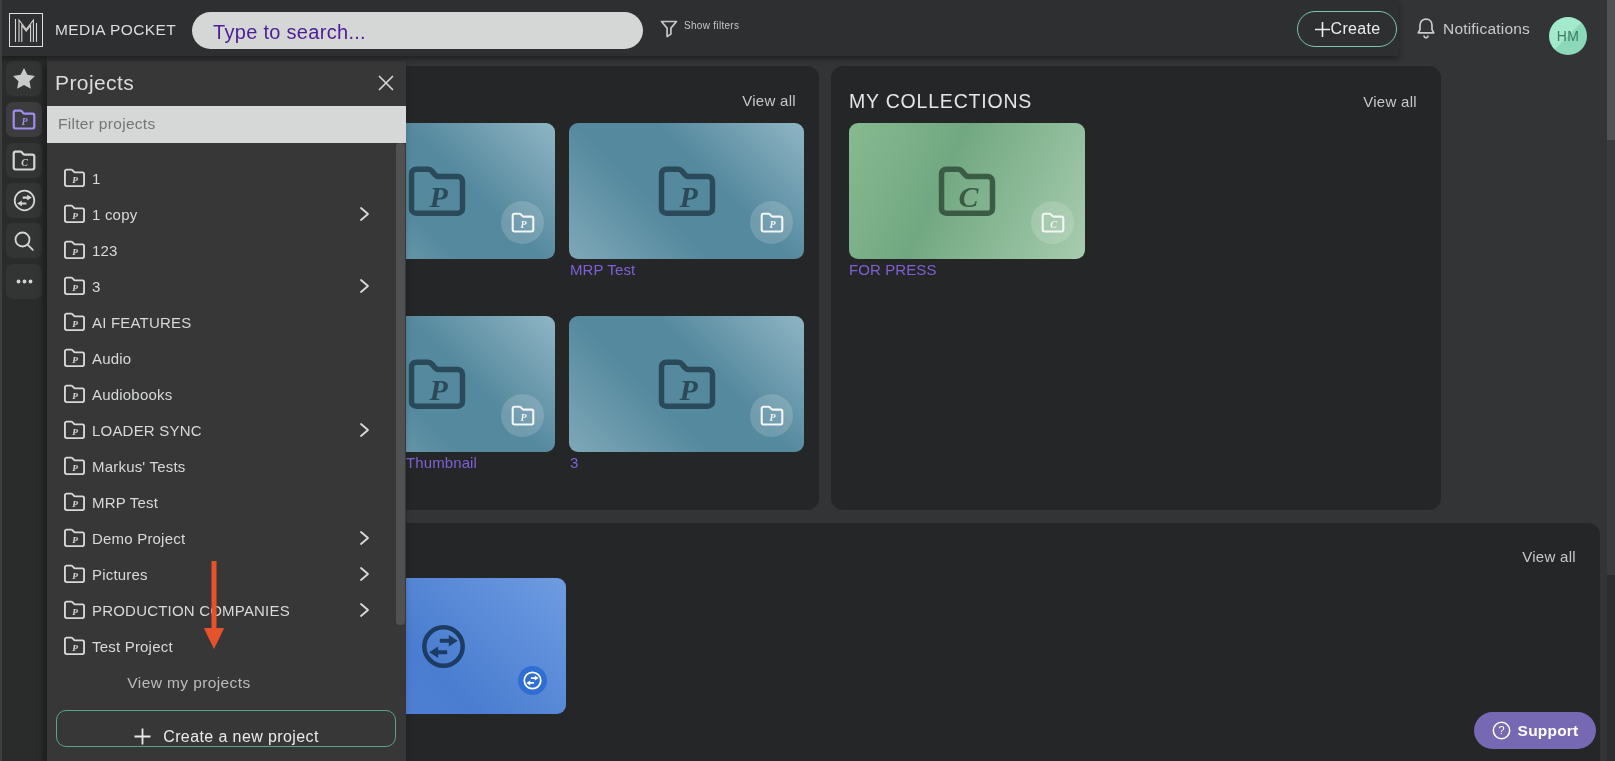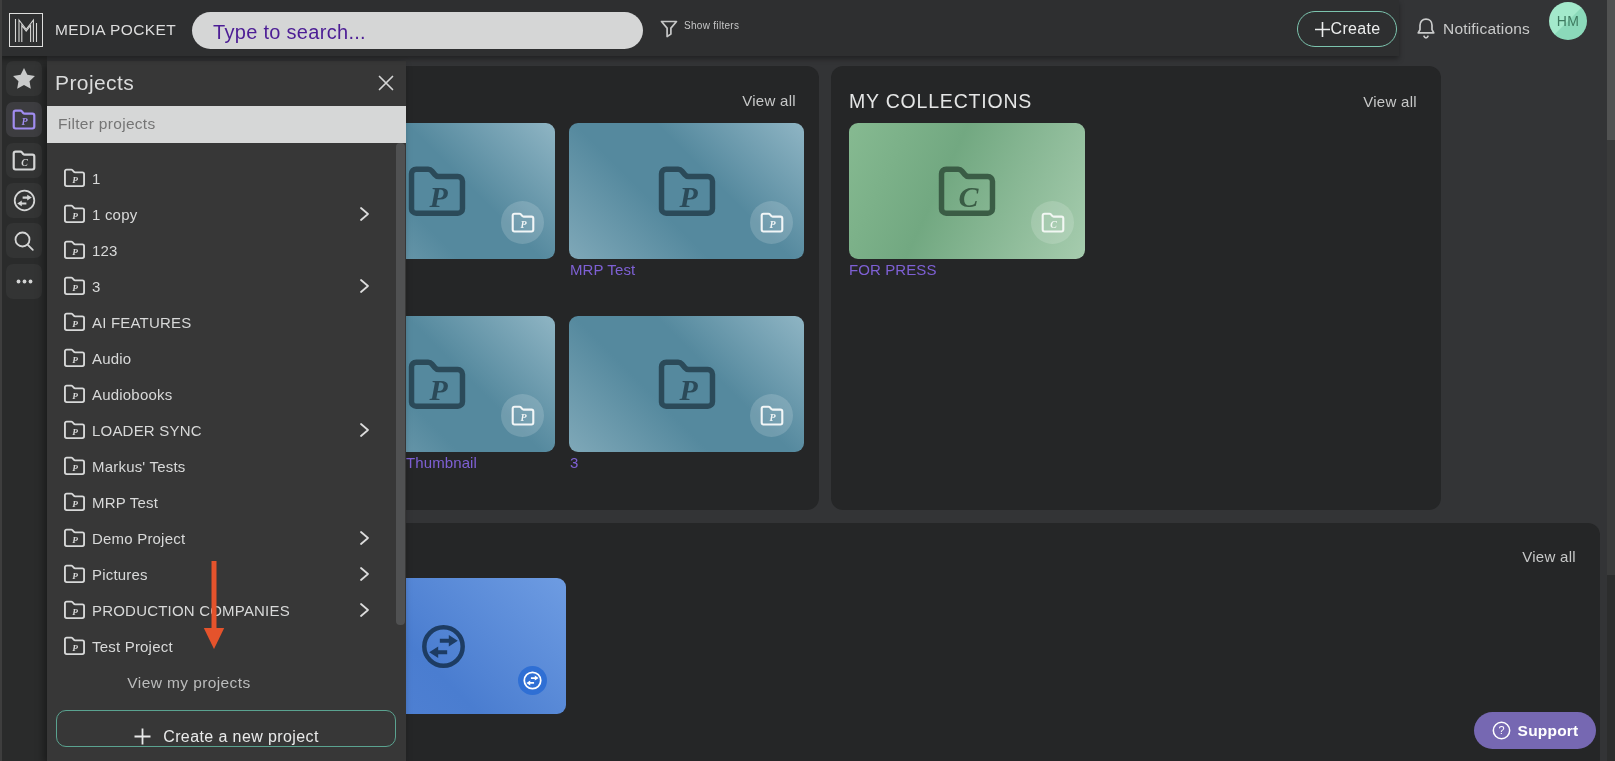--- a/index.html
+++ b/index.html
@@ -137,21 +137,21 @@
     <svg width="17" height="17" viewBox="0 0 17 17">
         <path d="M8.5 1v15M1 8.5h15" stroke="#eceded" stroke-width="1.6"></path>
       </svg>
     <span style="color:#eceded;font-size:16px;letter-spacing:.3px">Create</span>
   </div>
   <svg class="abs" style="left:1416px;top:17px" width="20" height="23" viewBox="0 0 20 23">
       <path d="M10 2.2c3.6 0 6 2.6 6 6v4.4l1.8 3.2H2.2L4 12.6V8.2c0-3.4 2.4-6 6-6Z" fill="none" stroke="#c9caca" stroke-width="1.7" stroke-linejoin="round"></path>
       <path d="M8 19.2c.4 1 1.1 1.6 2 1.6s1.6-.6 2-1.6" fill="none" stroke="#c9caca" stroke-width="1.7" stroke-linecap="round"></path>
     </svg>
   <div class="abs" style="left:1443px;top:20px;color:#c9caca;font-size:15.5px;letter-spacing:.2px">Notifications</div>
-  <div class="abs" style="left:1549px;top:2px;width:38px;height:38px;border-radius:50%;background:linear-gradient(135deg,#a3e9cb 0%,#a3e9cb 49%,#8bd9ba 51%,#8bd9ba 100%);display:flex;align-items:center;justify-content:center">
+  <div class="abs" style="left:1549px;top:17px;width:38px;height:38px;border-radius:50%;background:linear-gradient(135deg,#a3e9cb 0%,#a3e9cb 49%,#8bd9ba 51%,#8bd9ba 100%);display:flex;align-items:center;justify-content:center">
     <span style="color:#3e7a60;font-size:14px;letter-spacing:.4px">HM</span>
   </div>
 </div>
 
 <div id="sidebar">
   <div class="sbtn" style="top:5px">
     <svg width="26" height="25" viewBox="0 0 24 23">
         <path d="M12 1.8l3.1 6.3 7 1-5 4.9 1.2 6.9-6.3-3.3-6.3 3.3 1.2-6.9-5-4.9 7-1Z" fill="#c9caca"></path>
       </svg>
   </div>

